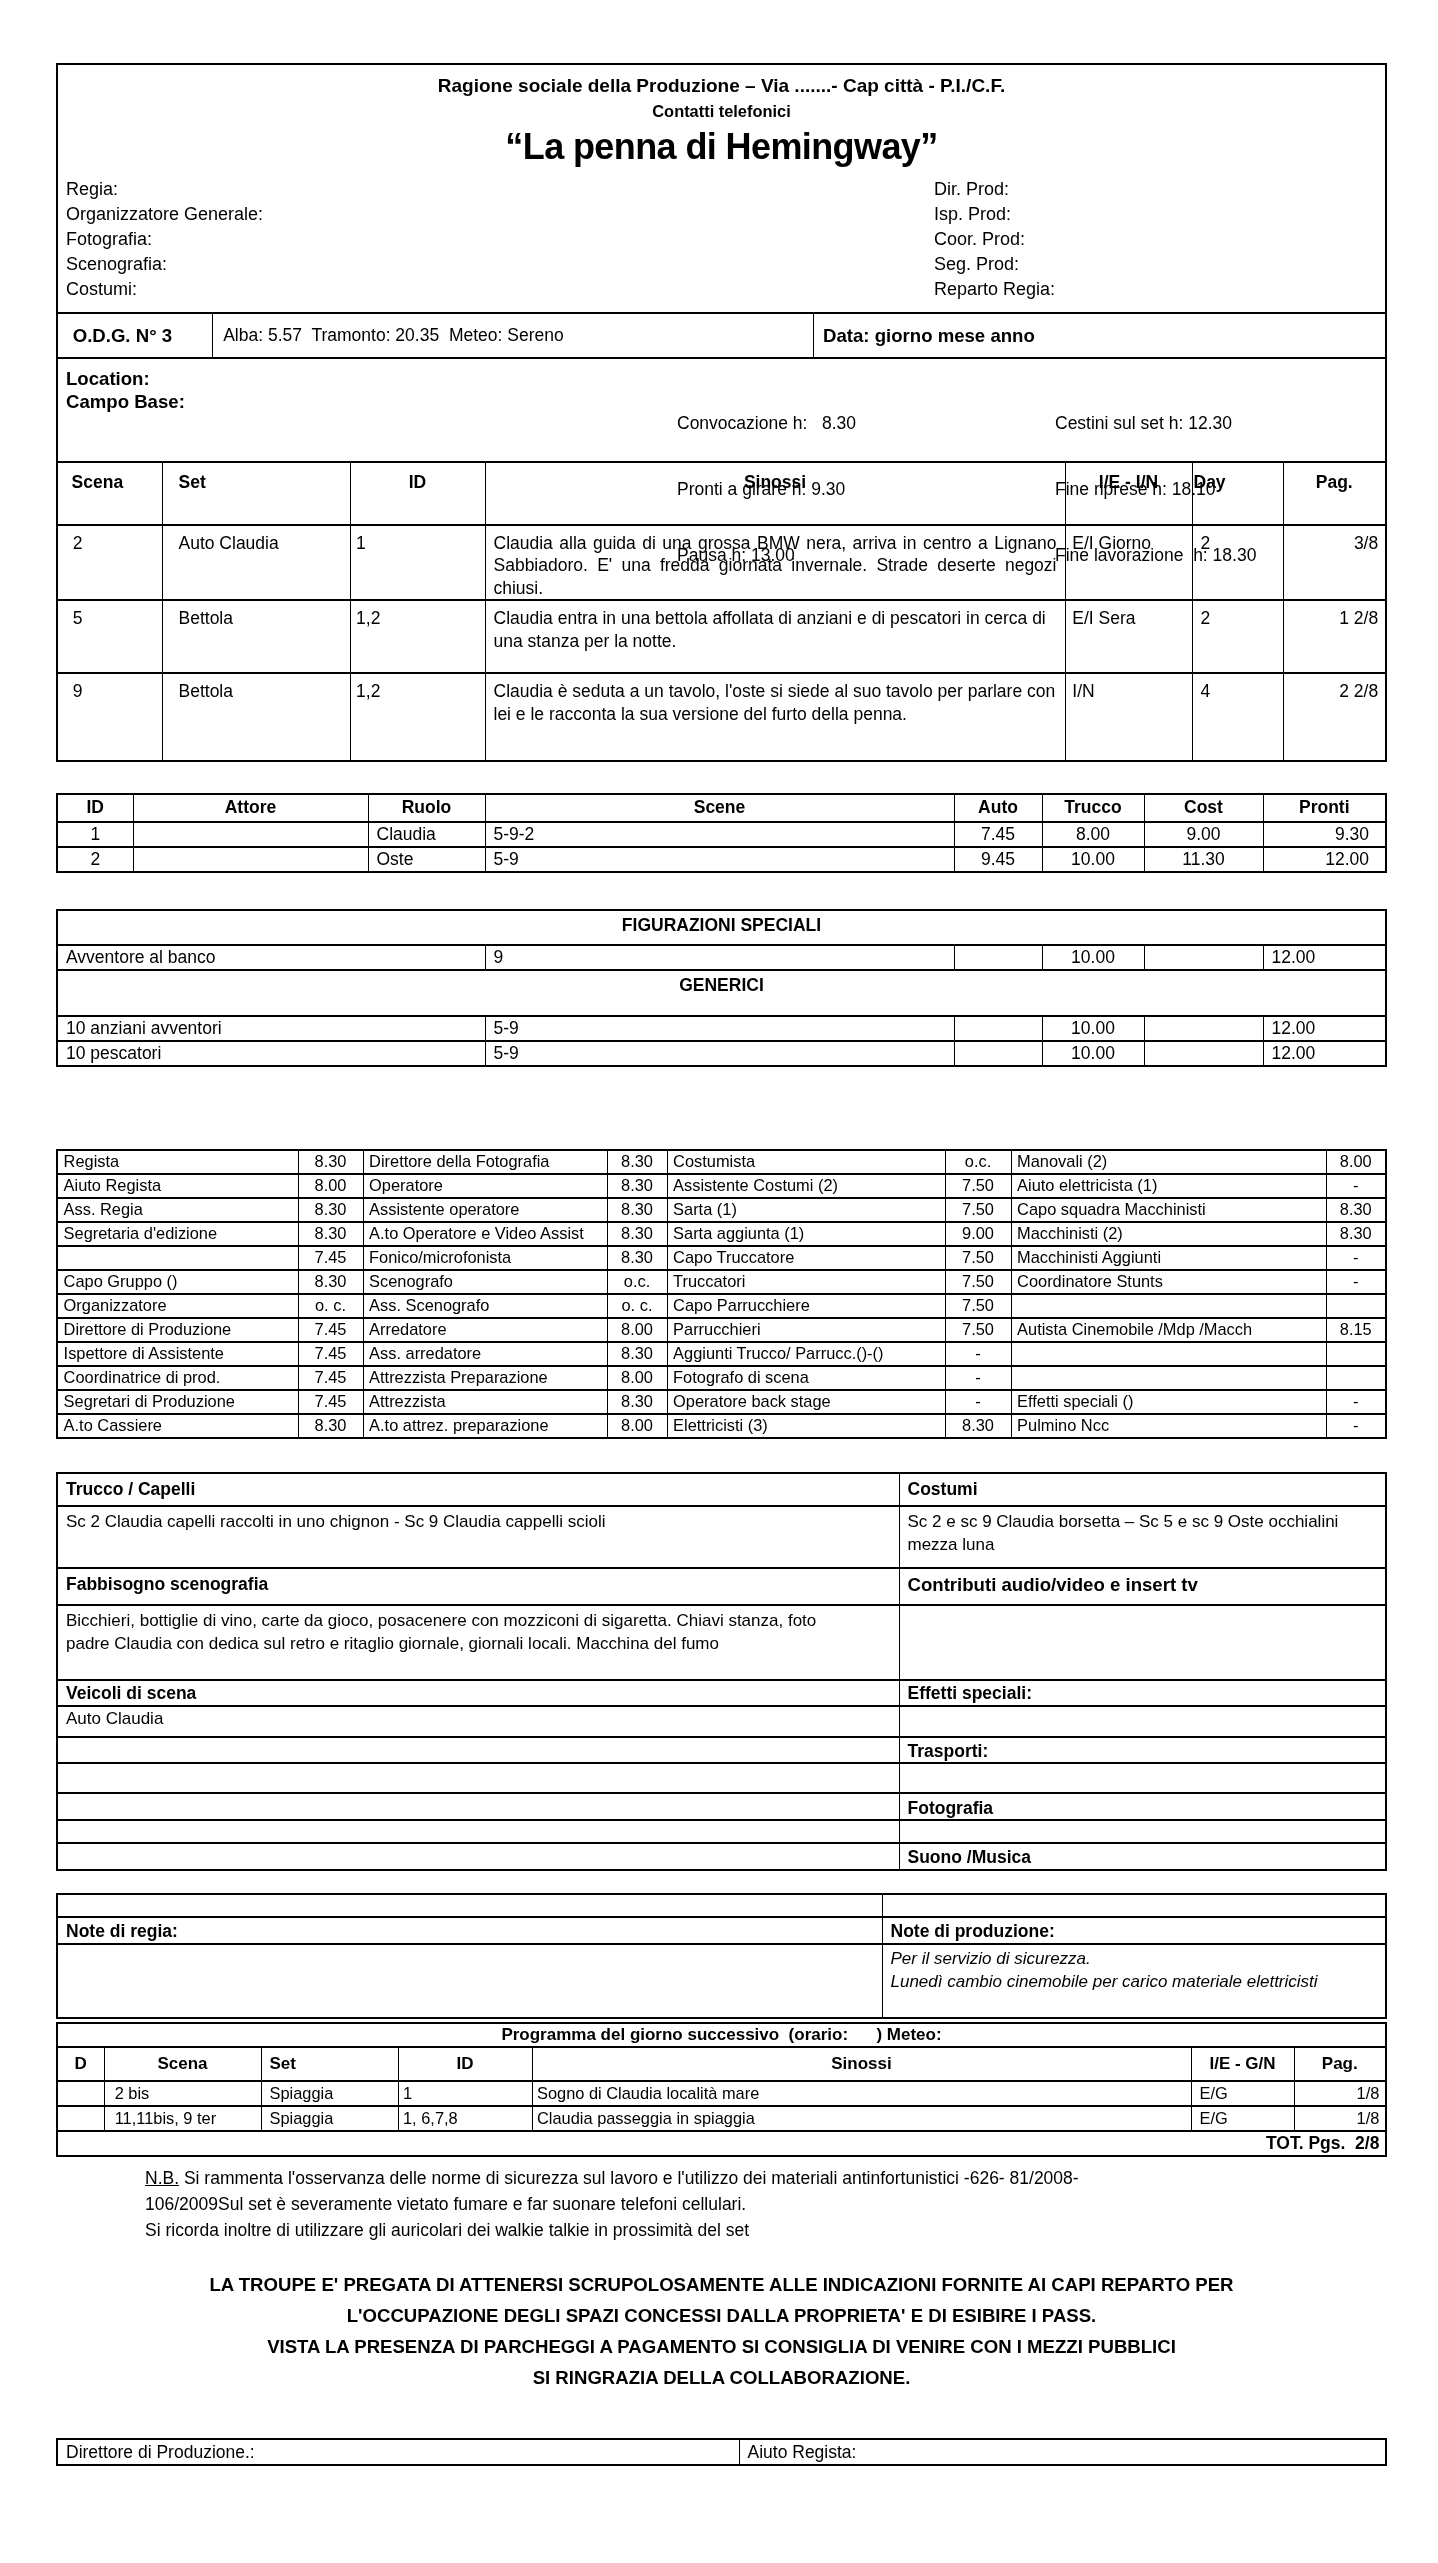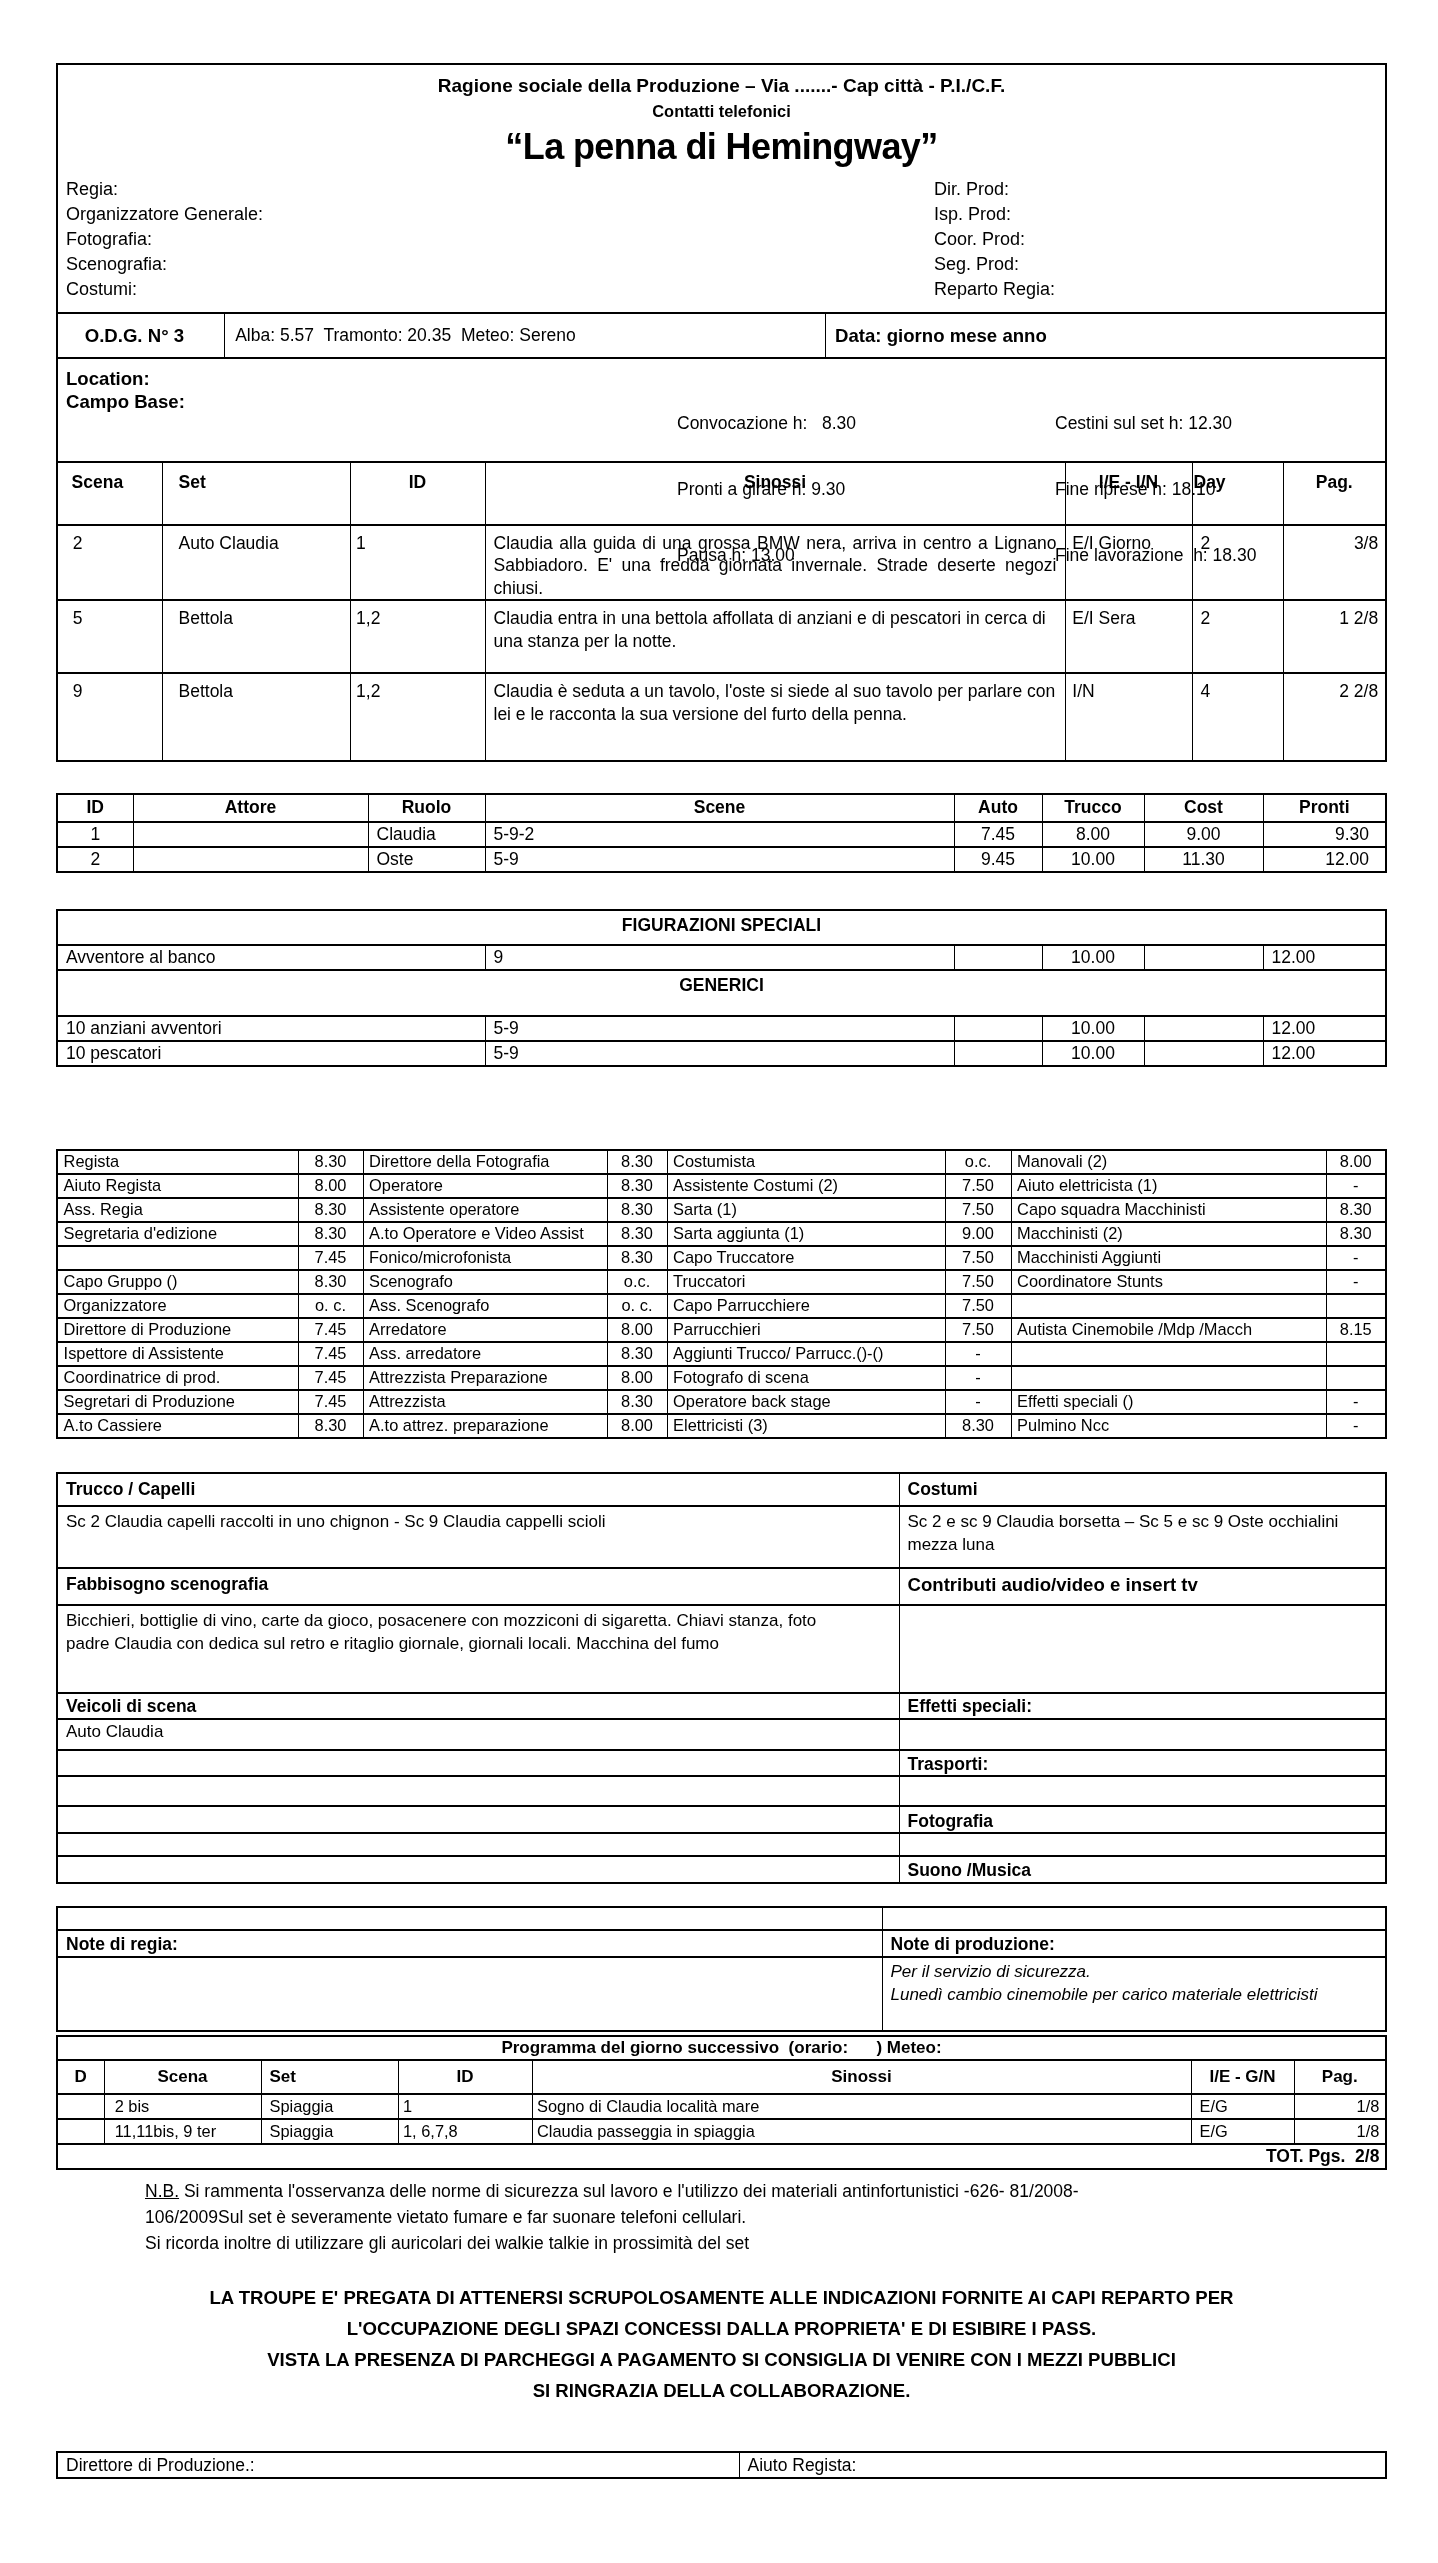--- a/index.html
+++ b/index.html
@@ -14,21 +14,21 @@
   
   .boxa { border:2.3px solid #000; }
   .head { position:relative; height:247px; }
   .company { text-align:center; font-weight:bold; font-size:19px; padding-top:10.2px; }
   .contacts { text-align:center; font-weight:bold; font-size:16.4px; padding-top:4.5px; }
   .title { text-align:center; font-weight:bold; font-size:36px; padding-top:5.6px; letter-spacing:-0.6px; }
   .fields { position:relative; margin-top:9px; font-size:18px; line-height:25px; }
   .fields .lcol { padding-left:8px; }
   .fields .rcol { position:absolute; left:876px; top:0; }
 
-  .odg { display:flex; border-top:2.3px solid #000; border-bottom:2.3px solid #000; height:47px; align-items:center;padding-left:12px; }
+  .odg { display:flex; border-top:2.3px solid #000; border-bottom:2.3px solid #000; height:47px; align-items:center; }
   .odg .c1 { width:155px; height:100%; border-right:1.7px solid #000; display:flex; align-items:center; padding-left:14.7px; font-weight:bold; font-size:18.6px; }
   .odg .c2 { width:601px; height:100%; border-right:1.7px solid #000; display:flex; align-items:center; padding-left:10.2px; white-space:pre; }
   .odg .c3 { flex:1; display:flex; align-items:center; padding-left:9px; font-weight:bold; font-size:18.6px; }
 
   .loc { display:flex; height:102px; }
   .loc .labels { width:619px; padding:8px 0 0 8px; font-weight:bold; font-size:18.6px; line-height:23px; }
   .loc .t1 { width:378px; padding-top:9px; line-height:22px; white-space:pre; }
   .loc .t2 { flex:1; padding-top:9px; line-height:22px; white-space:pre; }
 
   table { border-collapse:collapse; width:100%; table-layout:fixed; }
@@ -451,21 +451,21 @@
         <td class="lbl">Costumi</td>
       </tr>
       <tr style="height:62px">
         <td class="txt">Sc 2 Claudia capelli raccolti in uno chignon - Sc 9 Claudia cappelli scioli</td>
         <td class="txtr">Sc 2  e sc 9 Claudia borsetta – Sc 5 e sc 9 Oste occhialini mezza luna</td>
       </tr>
       <tr style="height:37px">
         <td class="lbl">Fabbisogno scenografia</td>
         <td class="lbl2">Contributi audio/video e insert tv</td>
       </tr>
-      <tr style="height:88px">
+      <tr style="height:75px">
         <td class="txt">Bicchieri, bottiglie di vino, carte da gioco, posacenere con mozziconi di sigaretta. Chiavi stanza, foto padre Claudia con dedica sul retro e ritaglio giornale, giornali locali. Macchina del fumo</td>
         <td></td>
       </tr>
       <tr style="height:22.6px">
         <td class="lbl" style="padding-top:1.1px">Veicoli di scena</td>
         <td class="lbl" style="padding-top:1.1px">Effetti speciali:</td>
       </tr>
       <tr style="height:31px">
         <td class="txt" style="padding-top:1.1px">Auto Claudia</td>
         <td></td>

